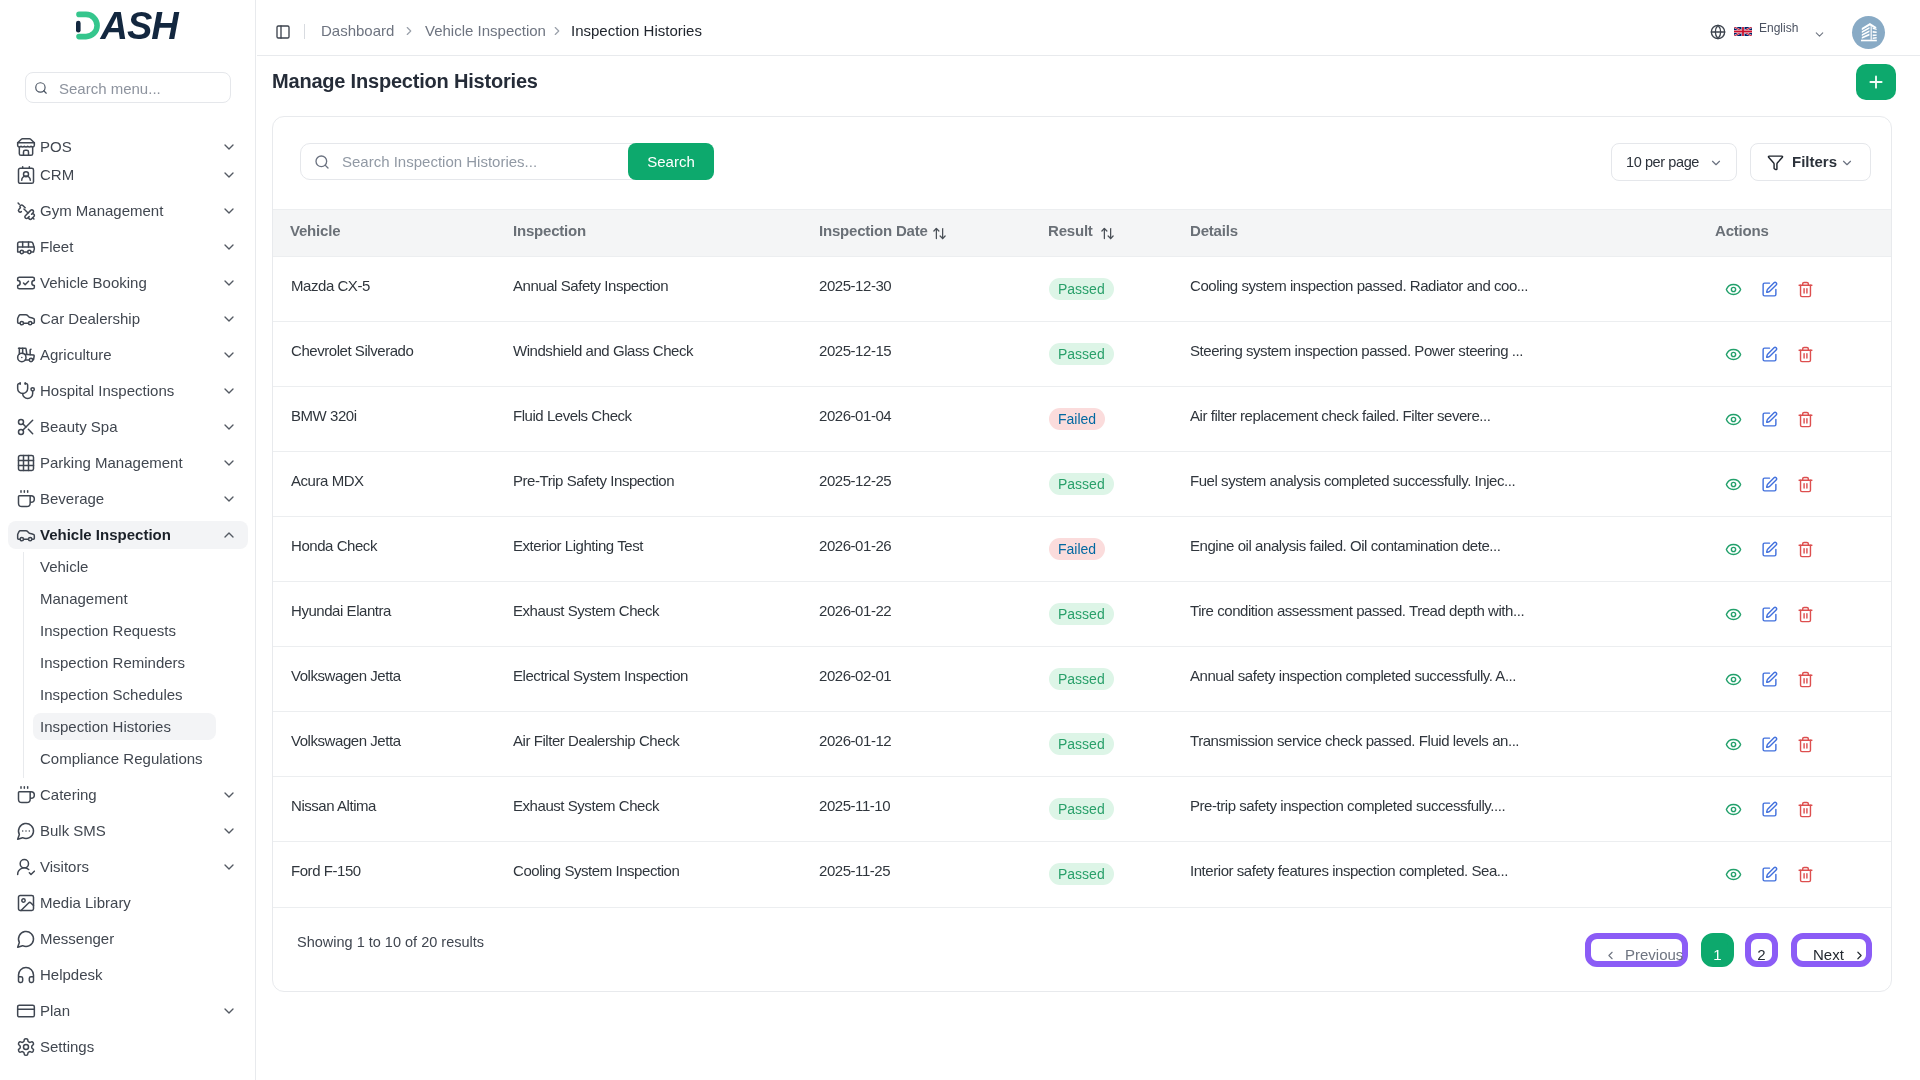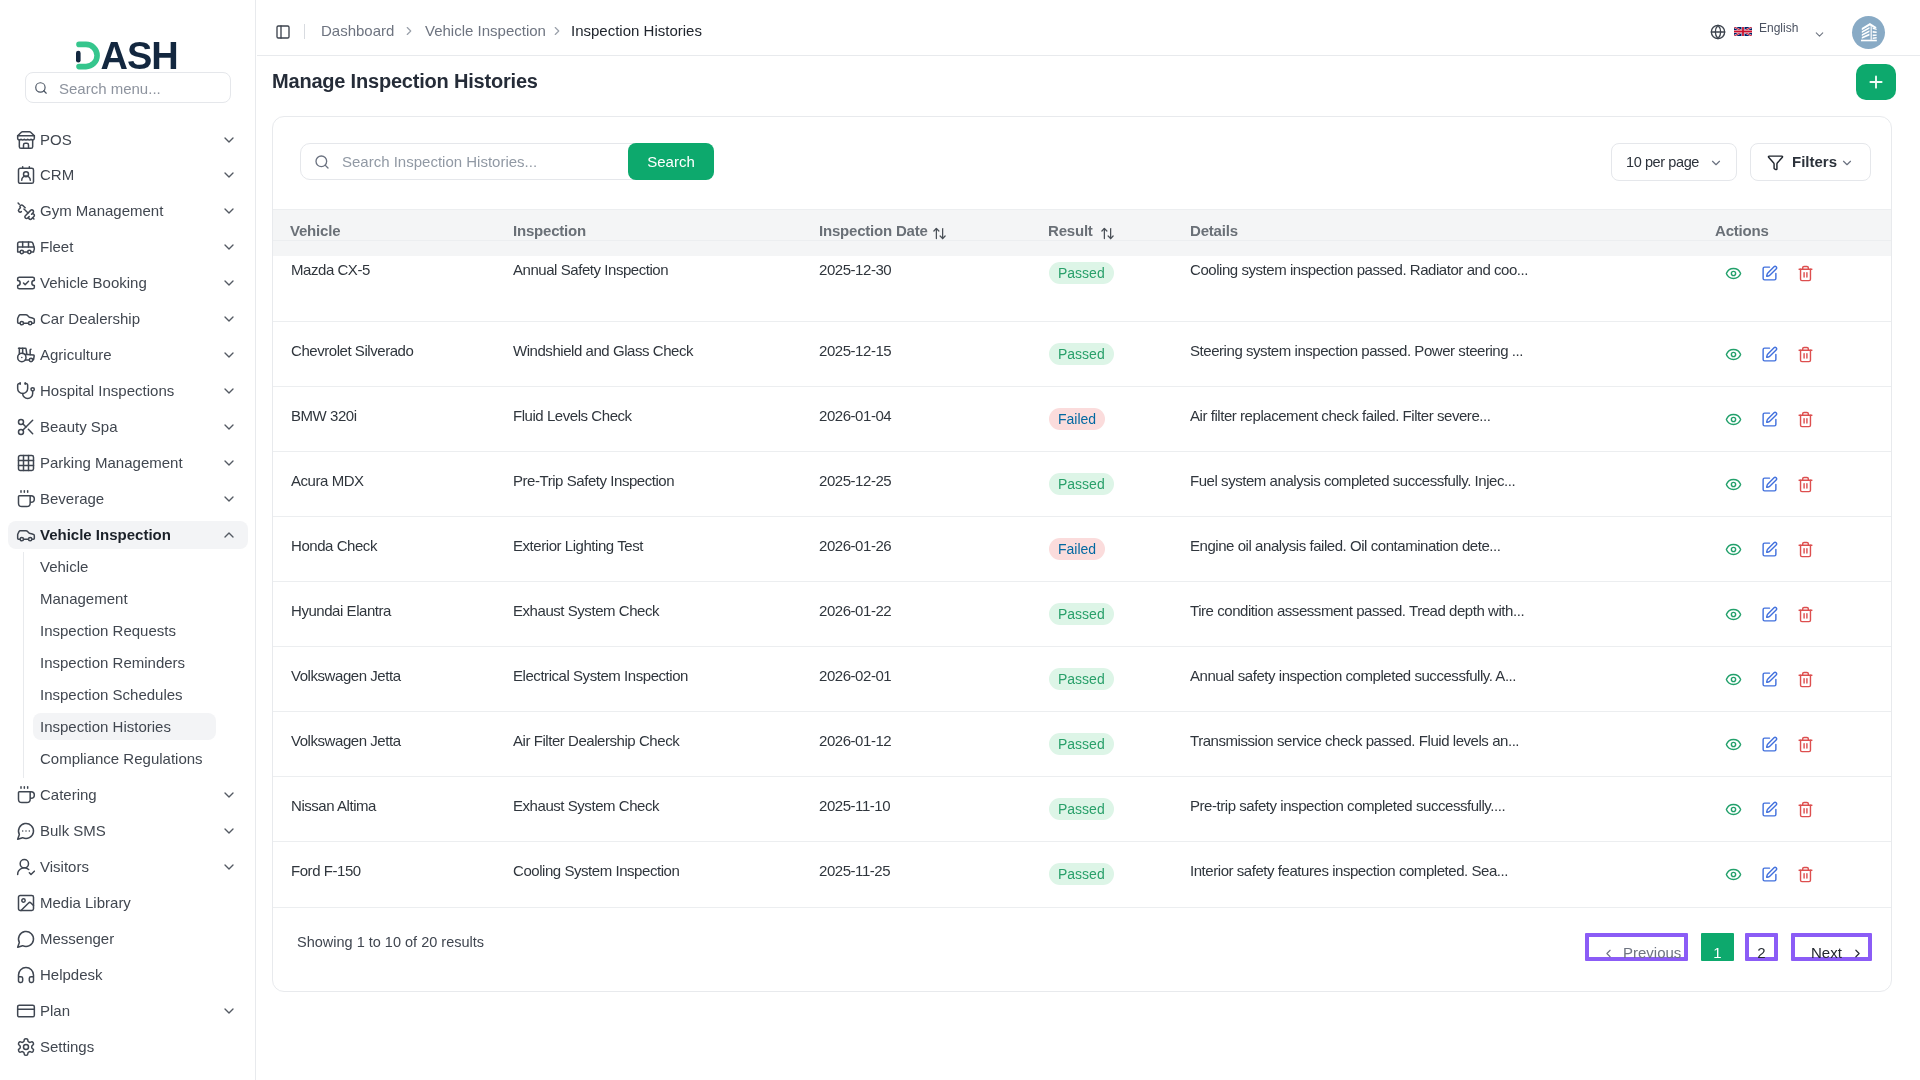--- a/index.html
+++ b/index.html
@@ -4,21 +4,21 @@
 <style>
   * { margin:0; padding:0; box-sizing:border-box; }
   html,body { width:1920px; height:1080px; overflow:hidden; background:#fff;
     font-family:"Liberation Sans", sans-serif; }
   .abs { position:absolute; }
   svg { display:block; }
 
   
   #sidebar { position:absolute; left:0; top:0; width:256px; height:1080px;
     background:#fff; border-right:1px solid #e8eaed; }
-  #logo { position:absolute; left:76px; top:39px; }
+  #logo { position:absolute; left:76px; top:9px;font-style:italic; }
   #sideSearch { position:absolute; left:25px; top:72px; width:206px; height:31px;
     border:1px solid #e5e7eb; border-radius:8px; }
   #sideSearch .ph { position:absolute; left:33px; top:7px; font-size:15px; color:#8d939e; }
   .nav-item { position:absolute; left:8px; width:240px; height:28px; border-radius:8px; }
   .nav-item .ico { position:absolute; left:8px; top:4px; width:20px; height:20px; color:#3f4651; }
   .nav-item .lbl { position:absolute; left:32px; top:5px; font-size:15px; color:#414750; }
   .nav-item .chev { position:absolute; right:11px; top:6px; width:16px; height:16px; color:#545a63; }
   .nav-sub { position:absolute; left:33px; width:183px; height:27px; border-radius:8px; }
   .nav-sub .lbl { position:absolute; left:7px; top:5px; font-size:15px; color:#414750; }
 
@@ -58,43 +58,43 @@
   .td { position:absolute; top:20px; font-size:15px; color:#30363d; letter-spacing:-0.45px; }
   .badge { position:absolute; left:776px; top:21px; height:22px; border-radius:11px;
     font-size:14px; line-height:22px; padding:0 9px; }
   .badge.pass { background:#ddf5e7; color:#29a06a; }
   .badge.fail { background:#fbdcdc; color:#0369a1; }
   .act { position:absolute; top:24px; width:17px; height:17px; }
 
   
   #tfoot { position:absolute; left:0; top:790px; width:1618px; height:85px;
     border-top:1px solid #eceef0; }
-  .pgbtn { position:absolute; top:25px; height:28px; border:4px solid #8b5cf6;
-    border-radius:1px; background:#fff; font-size:15px; }
+  .pgbtn { position:absolute; top:25px; height:34px; border:6px solid #8b5cf6;
+    border-radius:12px; background:#fff; font-size:15px; }
 </style>
 </head>
 <body>
 
 <div id="sidebar">
   <div id="logo">
     <svg width="106" height="36" viewBox="0 0 106 36">
       <path d="M3 5.4 H10 A11.1 11.1 0 0 1 10 27.6 H3" fill="none" stroke="#35c68d" stroke-width="5.6" stroke-linecap="round"></path>
       <rect x="0" y="11.8" width="4.6" height="11.7" rx="2.3" fill="#13273f"></rect>
       <text x="24.5" y="30.4" font-family="Liberation Sans, sans-serif" font-size="38" font-weight="bold" fill="#13273f" letter-spacing="-1">ASH</text>
     </svg>
   </div>
   <div id="sideSearch">
     <svg style="position:absolute;left:8px;top:8px" width="14" height="14" viewBox="0 0 24 24" fill="none" stroke="#4b5563" stroke-width="2" stroke-linecap="round" stroke-linejoin="round">
         <circle cx="11" cy="11" r="8"></circle>
         <path d="m21 21-4.3-4.3"></path>
       </svg>
     <span class="ph">Search menu...</span>
   </div>
   <nav id="nav">
-  <div class="nav-item" style="top:126px">
+  <div class="nav-item" style="top:133px">
         <svg class="ico" viewBox="0 0 24 24" fill="none" stroke="currentColor" stroke-width="1.8" stroke-linecap="round" stroke-linejoin="round">
           <path d="m2 7 4.41-4.41A2 2 0 0 1 7.83 2h8.34a2 2 0 0 1 1.42.59L22 7"></path>
           <path d="M4 12v8a2 2 0 0 0 2 2h12a2 2 0 0 0 2-2v-8"></path>
           <path d="M15 22v-4a2 2 0 0 0-2-2h-2a2 2 0 0 0-2 2v4"></path>
           <path d="M2 7h20"></path>
           <path d="M22 7v3a2 2 0 0 1-2 2a2.7 2.7 0 0 1-2-.9a2.7 2.7 0 0 1-4 0a2.7 2.7 0 0 1-4 0a2.7 2.7 0 0 1-4 0A2.7 2.7 0 0 1 4 12a2 2 0 0 1-2-2V7"></path>
         </svg>
         <span class="lbl">POS</span>
         <svg class="chev" viewBox="0 0 24 24" fill="none" stroke="currentColor" stroke-width="2" stroke-linecap="round" stroke-linejoin="round">
           <path d="m6 9 6 6 6-6"></path>
@@ -437,21 +437,21 @@
     <svg class="th-sort abs" style="left:827px;top:16px" width="15" height="15" viewBox="0 0 24 24" fill="none" stroke="#4b5158" stroke-width="2" stroke-linecap="round" stroke-linejoin="round">
         <path d="m21 16-4 4-4-4"></path>
         <path d="M17 20V4"></path>
         <path d="m3 8 4-4 4 4"></path>
         <path d="M7 4v16"></path>
       </svg>
     <span class="th" style="left:917px">Details</span>
     <span class="th" style="left:1442px">Actions</span>
   </div>
   <div id="tbody">
-    <div class="trow" style="top:123px">
+    <div class="trow" style="top:139px">
       <span class="td" style="left:18px">Mazda CX-5</span>
       <span class="td" style="left:240px">Annual Safety Inspection</span>
       <span class="td" style="left:546px">2025-12-30</span>
       <span class="badge pass">Passed</span>
       <span class="td" style="left:917px">Cooling system inspection passed. Radiator and coo...</span>
       <svg class="act" style="left:1452px" viewBox="0 0 24 24" fill="none" stroke="#22a06b" stroke-width="2" stroke-linecap="round" stroke-linejoin="round">
           <path d="M2.062 12.348a1 1 0 0 1 0-.696 10.75 10.75 0 0 1 19.876 0 1 1 0 0 1 0 .696 10.75 10.75 0 0 1-19.876 0"></path>
           <circle cx="12" cy="12" r="3"></circle>
         </svg>
         <svg class="act" style="left:1488px" viewBox="0 0 24 24" fill="none" stroke="#4170dd" stroke-width="2" stroke-linecap="round" stroke-linejoin="round">

